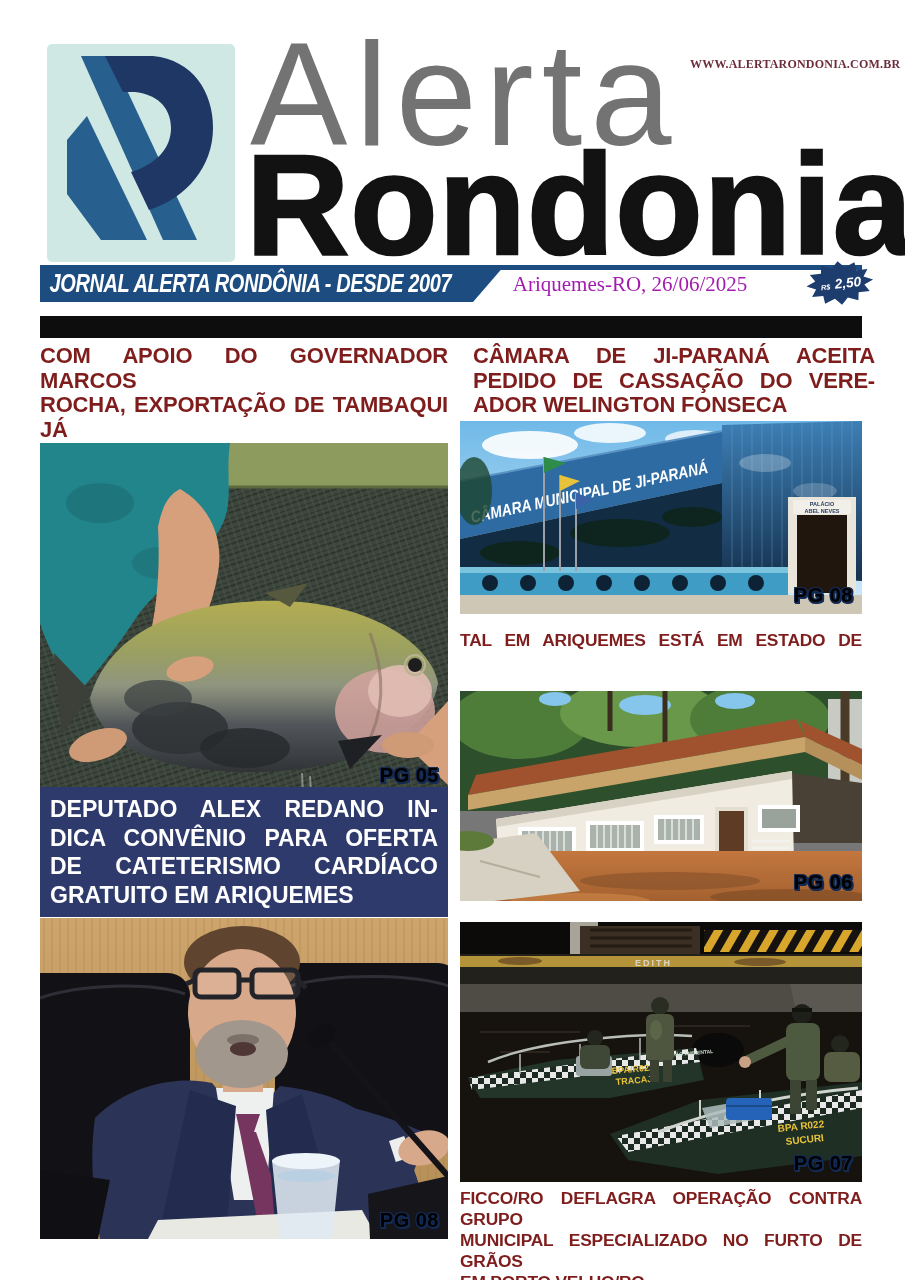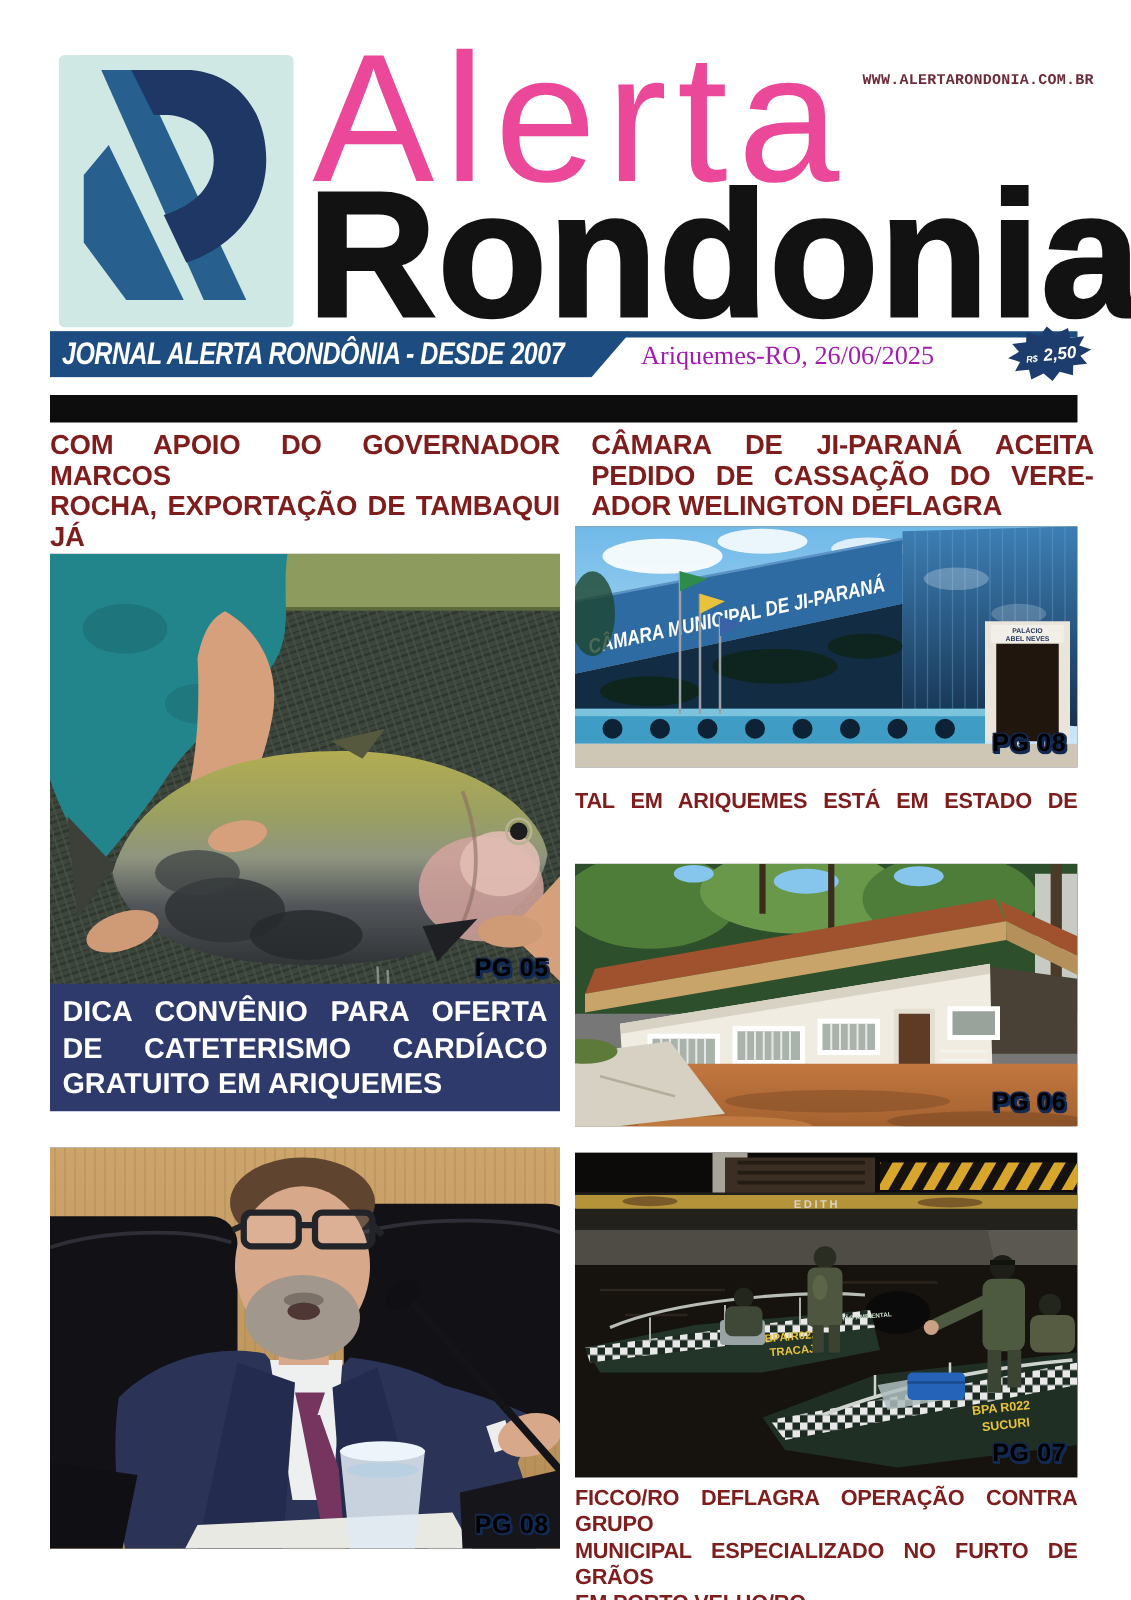--- a/index.html
+++ b/index.html
@@ -1,25 +1,25 @@
 <!DOCTYPE html>
 <html><head>
 <meta charset="utf-8">
 <style>
   html,body{margin:0;padding:0;background:#ffffff;}
   .page{position:relative;width:905px;height:1280px;background:#ffffff;overflow:hidden;
         font-family:"Liberation Sans","DejaVu Sans",sans-serif;}
   
   .title-thin{position:absolute;left:250px;top:22px;font-size:146px;line-height:1;
-      font-weight:400;color:#ec4899;letter-spacing:8px;white-space:nowrap;}
+      font-weight:400;color:#737373;letter-spacing:8px;white-space:nowrap;}
   .title-heavy{position:absolute;left:246px;top:133px;font-size:143px;line-height:1;
       font-weight:bold;color:#121212;letter-spacing:1px;white-space:nowrap;
       -webkit-text-stroke:2.5px #121212;}
   .site-url{position:absolute;left:690px;top:57px;width:174px;text-align:right;
-      font-family:Liberation Mono, monospace;font-weight:bold;
+      font-family:Liberation Serif, serif;font-weight:bold;
       font-size:12px;letter-spacing:.2px;color:#6d2c3c;}
   .logo{position:absolute;left:47px;top:44px;}
   
   .banner-line{position:absolute;left:40px;top:265px;width:822px;height:5px;background:#1d4d80;}
   .banner-flag{position:absolute;left:40px;top:265px;width:465px;height:37px;background:#1d4d80;
       clip-path:polygon(0 0,100% 0,calc(100% - 32px) 100%,0 100%);}
   .banner-flag .txt{display:block;padding-left:12px;line-height:37px;color:#ffffff;
       font-weight:bold;font-style:italic;font-size:25px;letter-spacing:-.5px;
       transform:scaleX(.8);transform-origin:left center;white-space:nowrap;}
   .dateline{position:absolute;left:495px;top:269px;width:270px;height:30px;line-height:30px;
@@ -121,20 +121,21 @@
       <ellipse cx="150" cy="226" rx="24" ry="12" fill="#d6a07c" transform="rotate(-12 150 226)"></ellipse>
       <ellipse cx="58" cy="302" rx="30" ry="15" fill="#cf9a76" transform="rotate(-18 58 302)"></ellipse>
       <path fill="#d6a07c" d="M408,258 C390,278 374,294 366,302 L408,342 Z"></path>
       <ellipse cx="368" cy="302" rx="26" ry="13" fill="#cf9a76"></ellipse>
       <path d="M262,330 L263,351 M270,333 L271,349" stroke="#cfd6d8" stroke-width="2" opacity=".5"></path>
     </svg>
     <div class="pg">PG 05</div>
   </div>
 
   <div class="hl box-blue" style="left:40px;top:787px;width:388px;">
+      <div class="hl-line">DEPUTADO ALEX REDANO IN-</div>
       <div class="hl-line">DICA CONVÊNIO PARA OFERTA</div>
       <div class="hl-line">DE CATETERISMO CARDÍACO</div>
       <div class="hl-line last">GRATUITO EM ARIQUEMES</div>
     </div>
 
   <div class="photo" style="left:40px;top:918px;width:408px;height:321px;">
     <svg width="408" height="321" viewBox="0 0 408 321">
       <defs>
         <linearGradient id="rp-wood" x1="0" y1="0" x2="0" y2="1">
           <stop offset="0" stop-color="#cda56c"></stop>
@@ -183,21 +184,21 @@
       <polygon points="232,242 300,242 292,321 240,321" fill="#dfe9f2" opacity=".88"></polygon>
       <ellipse cx="266" cy="243" rx="34" ry="8" fill="#eef5fa"></ellipse>
       <ellipse cx="266" cy="258" rx="29" ry="6" fill="#b9cfe2"></ellipse>
     </svg>
     <div class="pg">PG 08</div>
   </div>
 
   <div class="hl hl-big" style="left:460px;top:344px;width:402px;margin-left:13px;">
       <div class="hl-line">CÂMARA DE JI-PARANÁ ACEITA</div>
       <div class="hl-line">PEDIDO DE CASSAÇÃO DO VERE-</div>
-      <div class="hl-line last">ADOR WELINGTON DEFLAGRA</div>
+      <div class="hl-line last">ADOR WELINGTON FONSECA</div>
     </div>
 
   <div class="photo" style="left:460px;top:421px;width:402px;height:193px;">
     <svg width="402" height="193" viewBox="0 0 402 193">
       <defs>
         <linearGradient id="jp-sky" x1="0" y1="0" x2="0" y2="1">
           <stop offset="0" stop-color="#6fb9e8"></stop>
             <stop offset="1" stop-color="#d6ecfa"></stop>
         </linearGradient>
         <linearGradient id="jp-glass" x1="0" y1="0" x2="0" y2="1">

